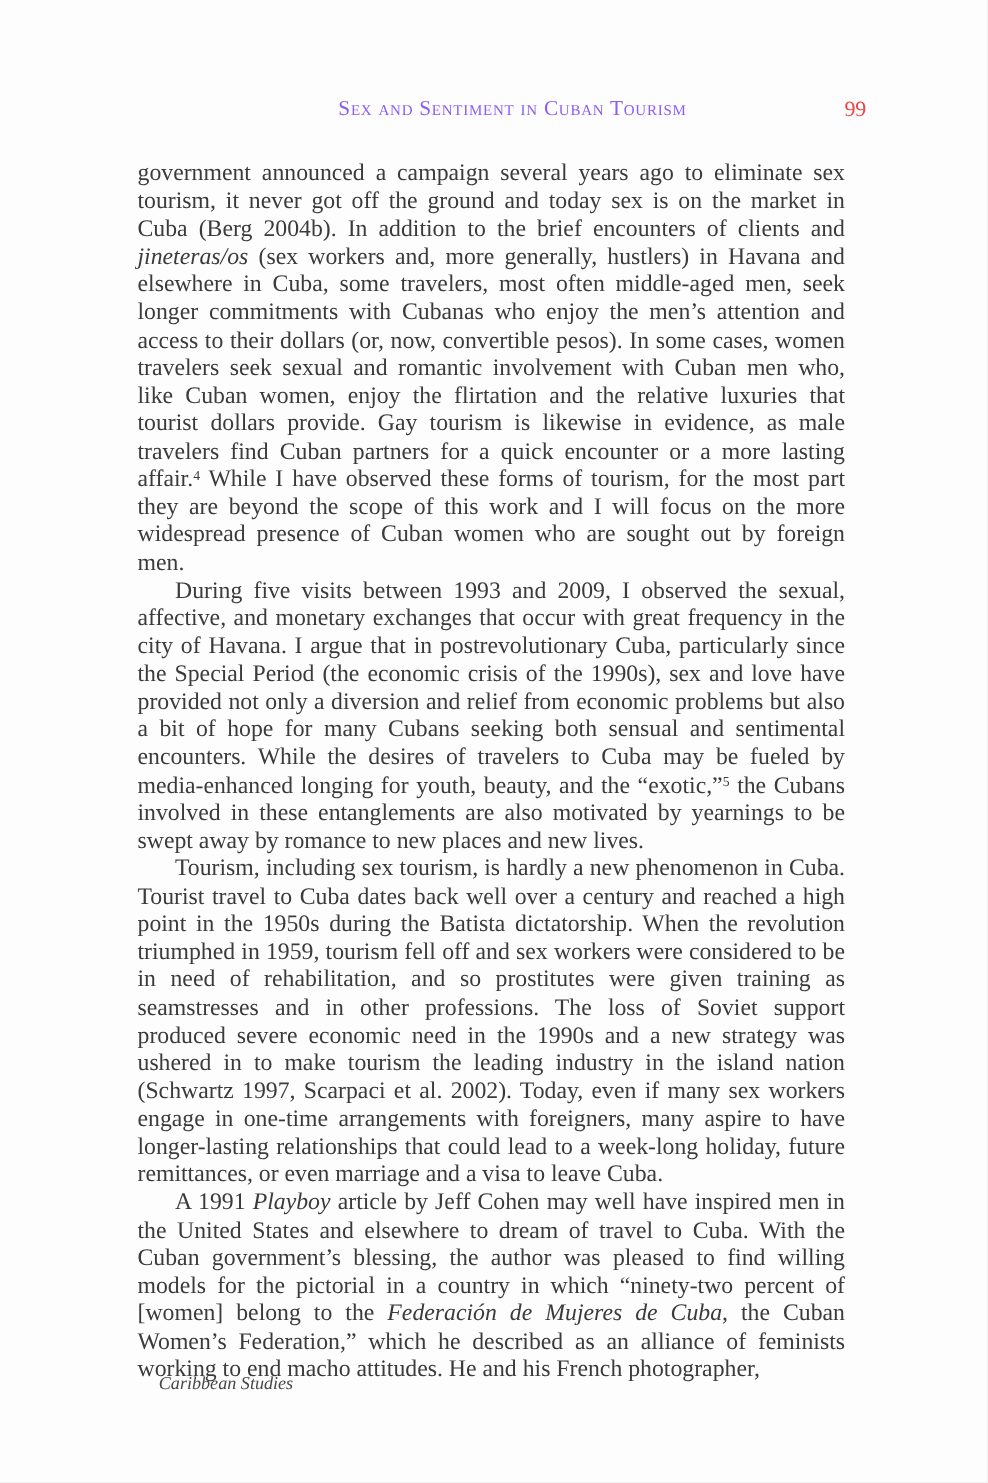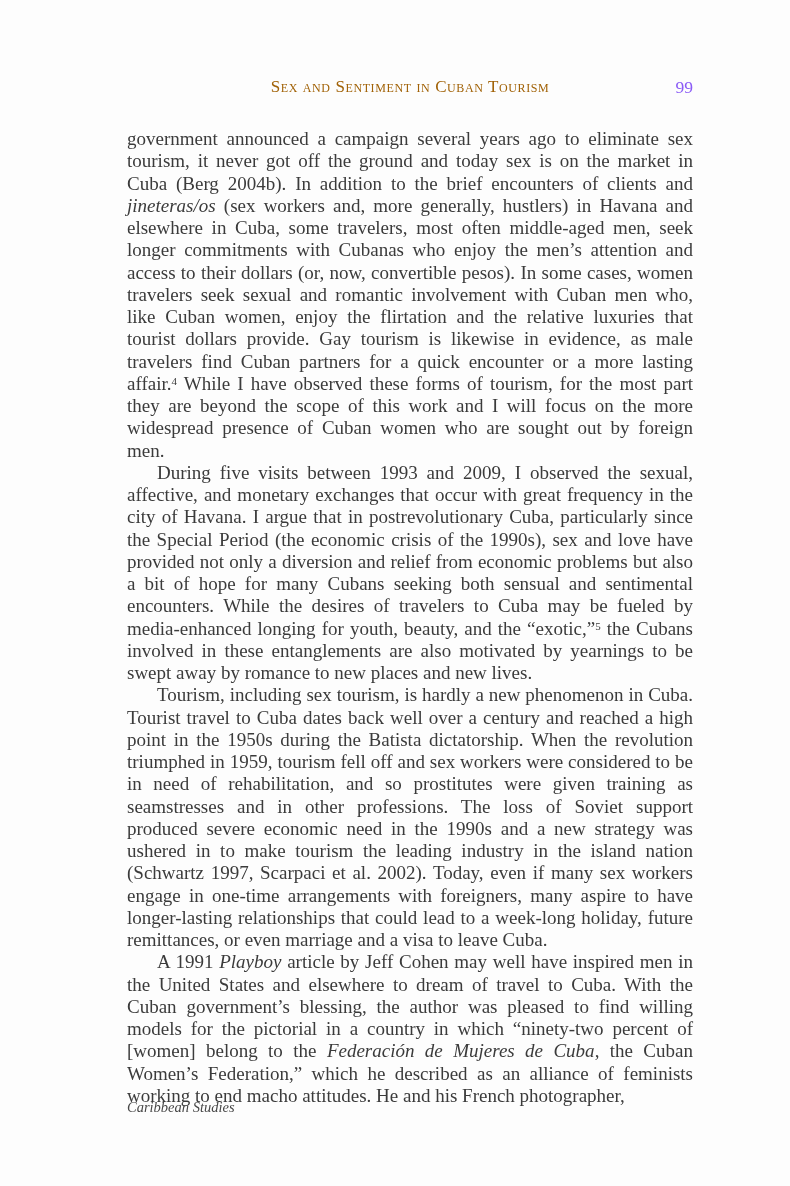--- a/index.html
+++ b/index.html
@@ -23,33 +23,33 @@
     left: 127px;
     width: 566px;
     height: 22px;
   }
   .running-header .title {
     display: block;
     text-align: center;
     font-variant: small-caps;
     font-size: 17px;
     letter-spacing: 0.6px;
-    color: #a16207;
+    color: #8b5cf6;
   }
   .running-header .pagenum {
     position: absolute;
     right: 0;
     top: 0;
     font-size: 17.5px;
-    color: #8b5cf6;
+    color: #ef4444;
   }
   .body-text {
     position: absolute;
     top: 128px;
-    left: 127px;
+    left: 110px;
     width: 566px;
   }
   .body-text p.para {
     font-size: 19px;
     line-height: 22.25px;
     text-align: justify;
     color: var(--ink);
   }
   .body-text p.para.indent { text-indent: 30px; }
   .body-text em { font-style: italic; }

